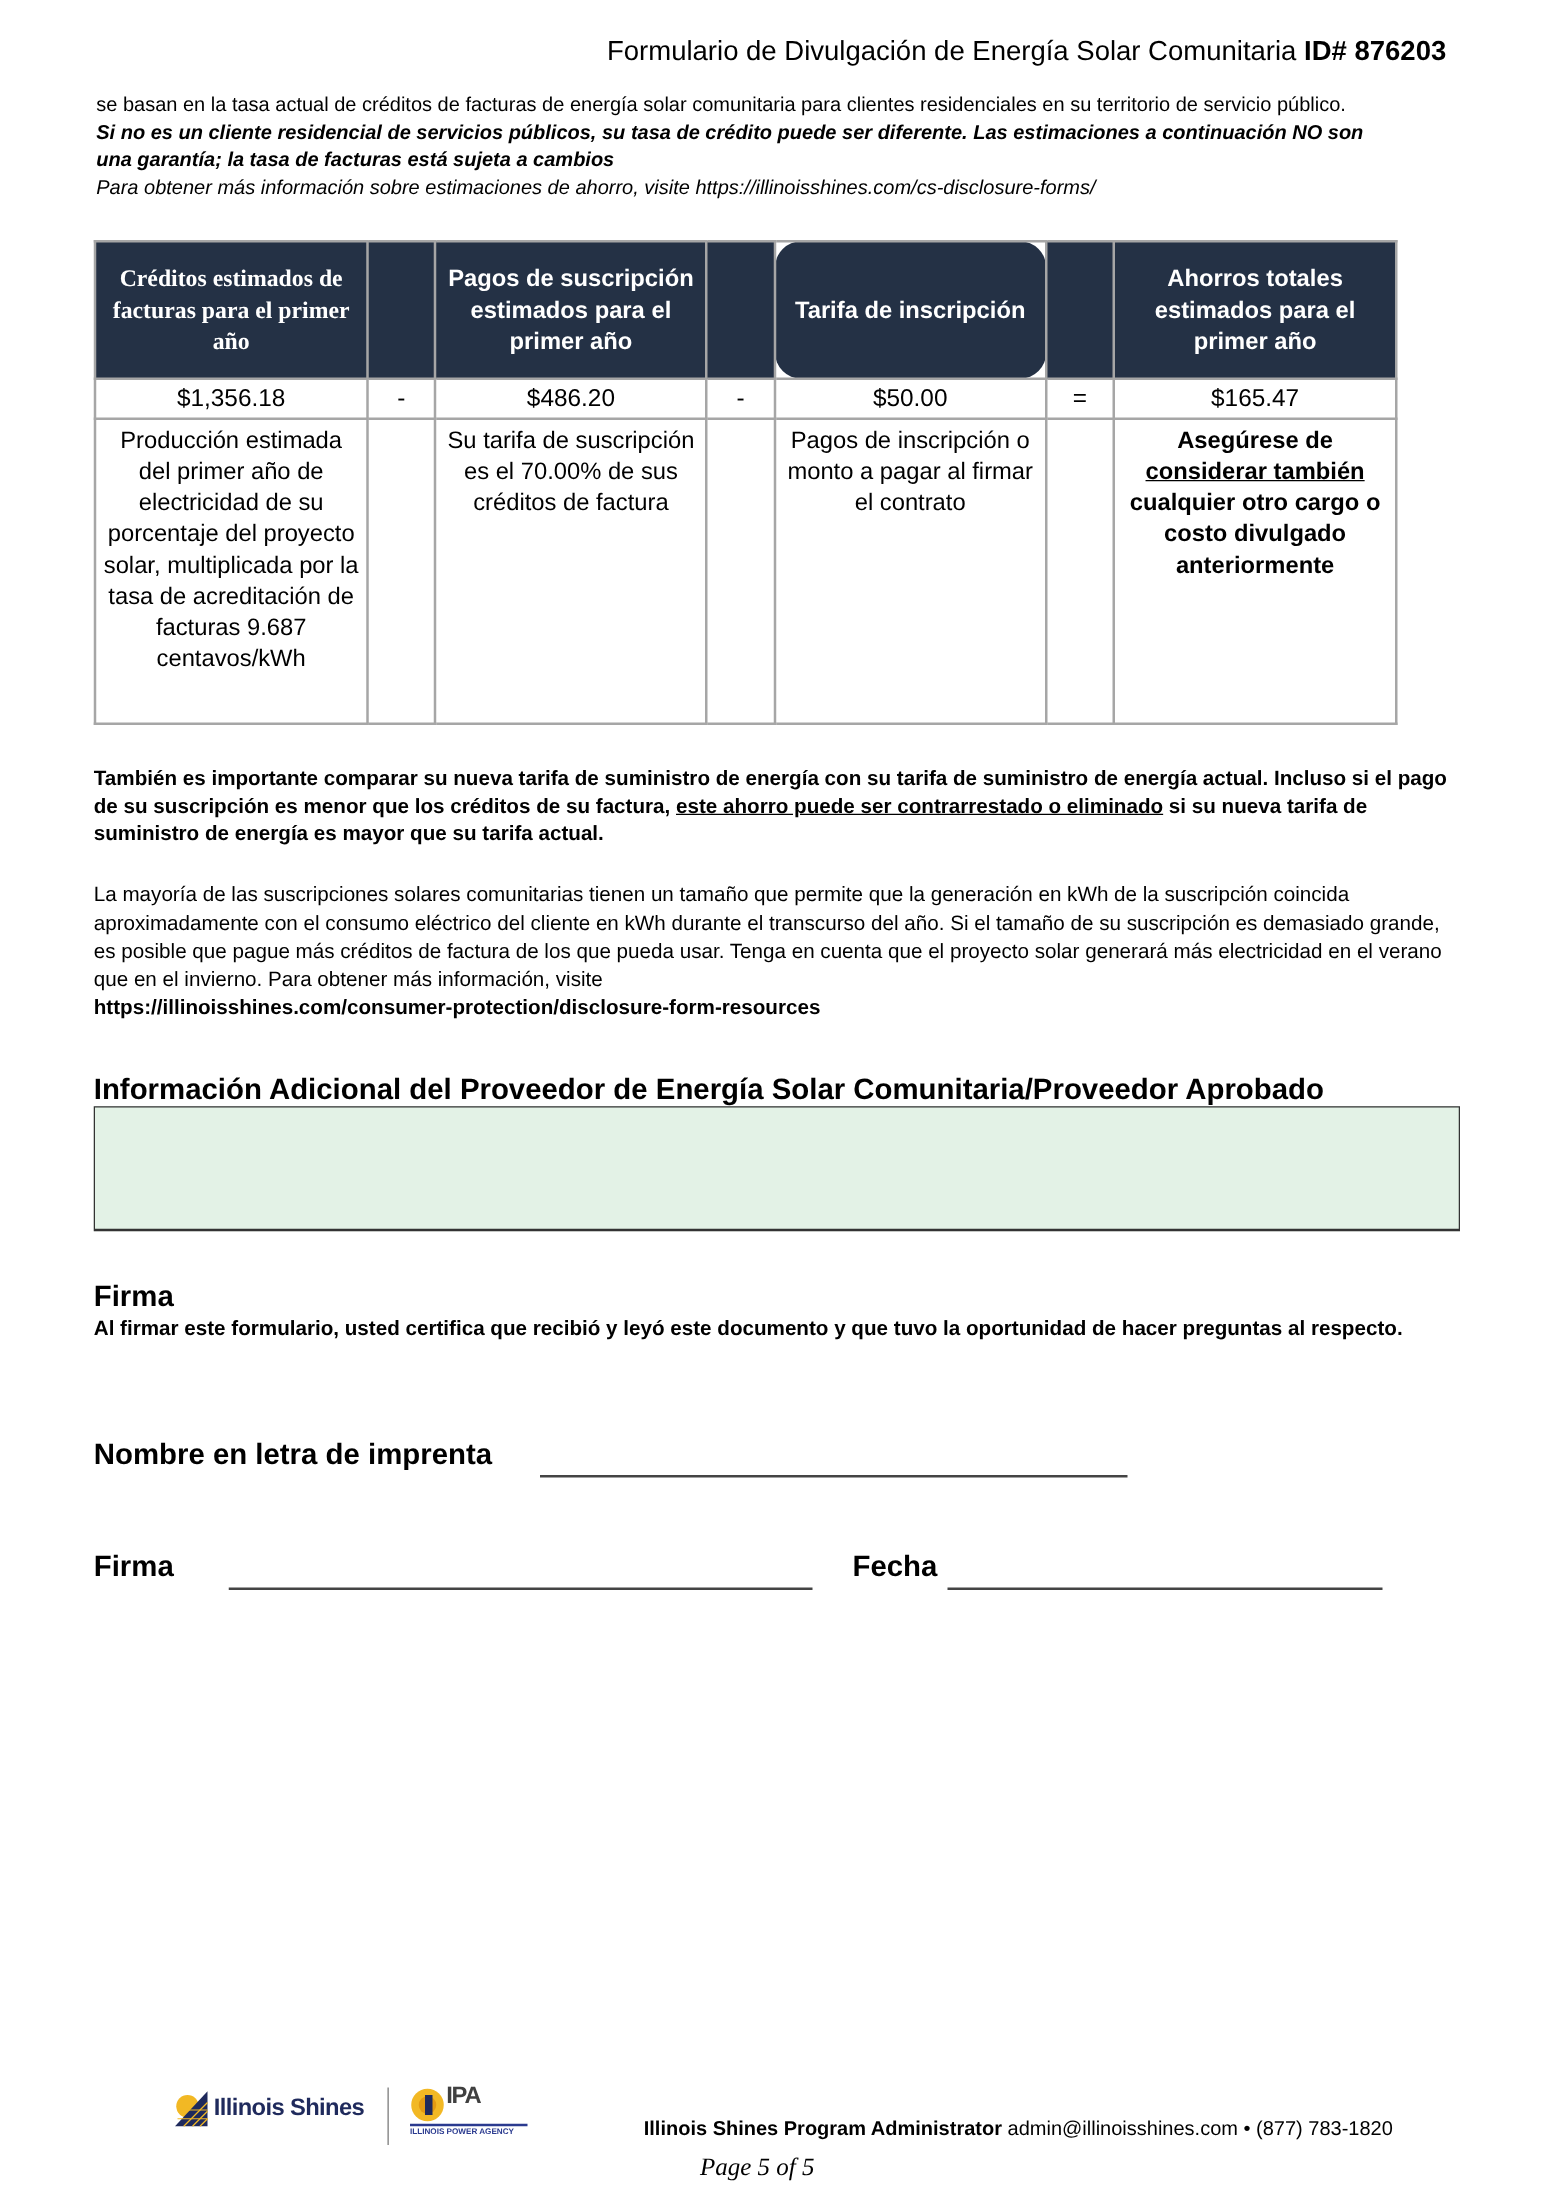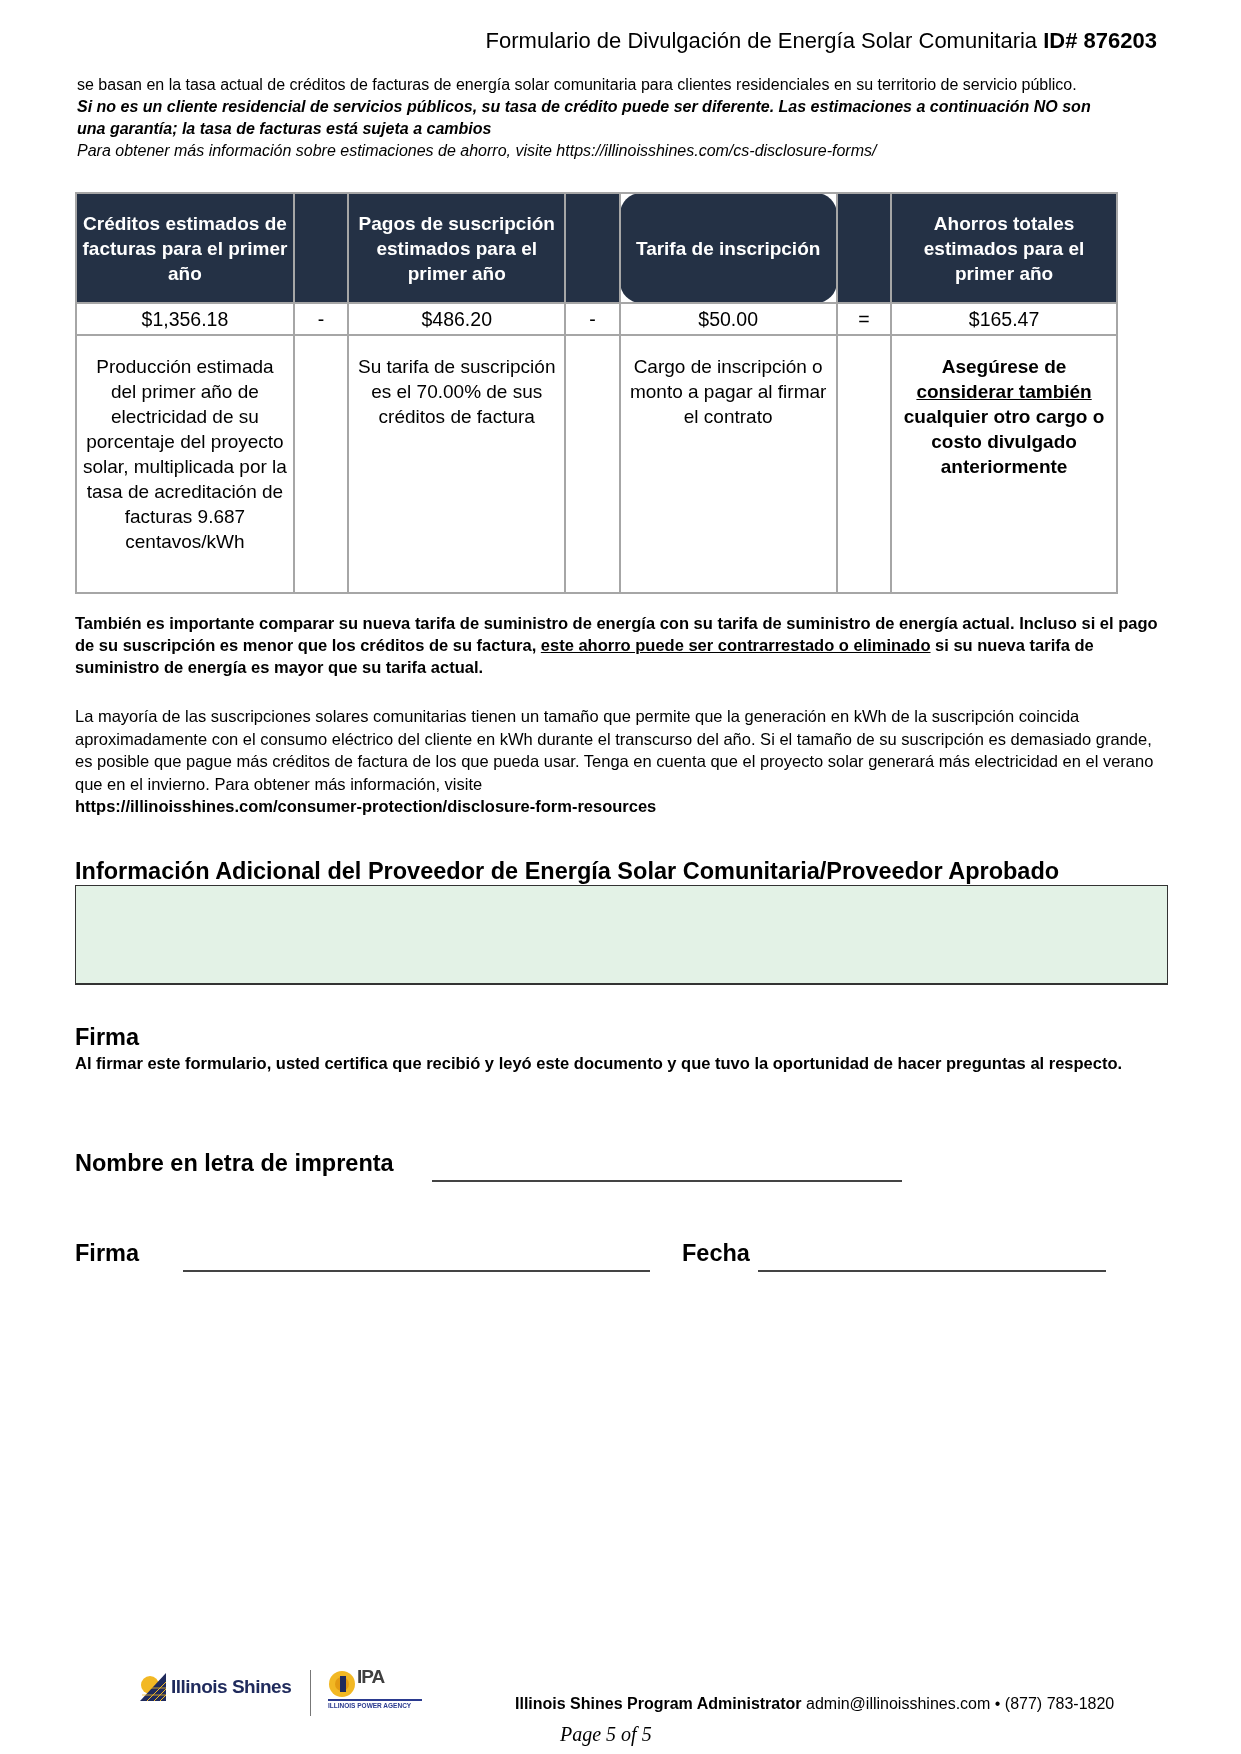--- a/index.html
+++ b/index.html
@@ -7,22 +7,22 @@
   .abs { position: absolute; }
   .header { left: 0; right: 84px; top: 28px; text-align: right; font-size: 22px; }
   .header b { font-weight: bold; }
   .intro { left: 77px; top: 74px; width: 1040px; font-size: 16px; line-height: 22px; }
   .intro .bi { font-weight: bold; font-style: italic; }
   .intro .it { font-style: italic; }
   table.est { position: absolute; left: 75px; top: 192px; width: 1043px; border-collapse: collapse; font-size: 19px; }
   table.est td, table.est th { border: 2px solid #a6a6a6; text-align: center; vertical-align: middle; padding: 0 4px; }
   table.est th { background: #243145; color: #fff; font-weight: bold; height: 108px; line-height: 25px; font-size: 19px; }
   table.est tr.vals td { height: 30px; font-size: 19.5px; }
-  table.est tr.desc td { height: 238px; vertical-align: top; line-height: 25px; padding-top: 18px; font-size: 19px; }
-  .c1 { width: 212px; } .cop { width: 46px; } .c3 { width: 212px; } .c5 { width: 212px; border-radius: 21px; } .c7 { width: 220px; }
+  table.est tr.desc td { height: 238px; vertical-align: top; line-height: 25px; padding-top: 4px; font-size: 19px; }
+  .c1 { width: 212px; font-family: Liberation Serif, serif; } .cop { width: 46px; } .c3 { width: 212px; } .c5 { width: 212px; border-radius: 21px; } .c7 { width: 220px; }
   .bold { font-weight: bold; }
   .ul { text-decoration: underline; }
   .para1 { left: 75px; top: 612px; width: 1090px; font-size: 16.5px; line-height: 22px; font-weight: bold; }
   .para2 { left: 75px; top: 705px; width: 1090px; font-size: 16.5px; line-height: 22.5px; }
   .para2 .link { font-weight: bold; }
   .sec-title { left: 75px; top: 858px; font-size: 23.5px; font-weight: bold; }
   .green-box { left: 75px; top: 885px; width: 1093px; height: 100px; background: #e3f2e6; border: 1.5px solid #333; border-bottom-width: 2px; box-sizing: border-box; }
   .firma-title { left: 75px; top: 1024px; font-size: 23.5px; font-weight: bold; }
   .firma-text { left: 75px; top: 1052px; width: 1090px; font-size: 16.5px; line-height: 22px; font-weight: bold; }
   .lbl { font-size: 23.5px; font-weight: bold; }
@@ -63,21 +63,21 @@
     <td>-</td>
     <td>$50.00</td>
     <td>=</td>
     <td>$165.47</td>
   </tr>
   <tr class="desc">
     <td>Producción estimada del primer año de electricidad de su porcentaje del proyecto solar, multiplicada por la tasa de acreditación de facturas 9.687 centavos/kWh</td>
     <td></td>
     <td>Su tarifa de suscripción es el 70.00% de sus créditos de factura</td>
     <td></td>
-    <td>Cargo de inscripción o monto a pagar al firmar el contrato</td>
+    <td>Pagos de inscripción o monto a pagar al firmar el contrato</td>
     <td></td>
     <td class="bold">
       <span>Asegúrese de</span><br>
       <span class="ul">considerar también</span>
       <span>cualquier otro cargo o costo divulgado anteriormente</span>
     </td>
   </tr>
 </tbody>
   </table>
 

